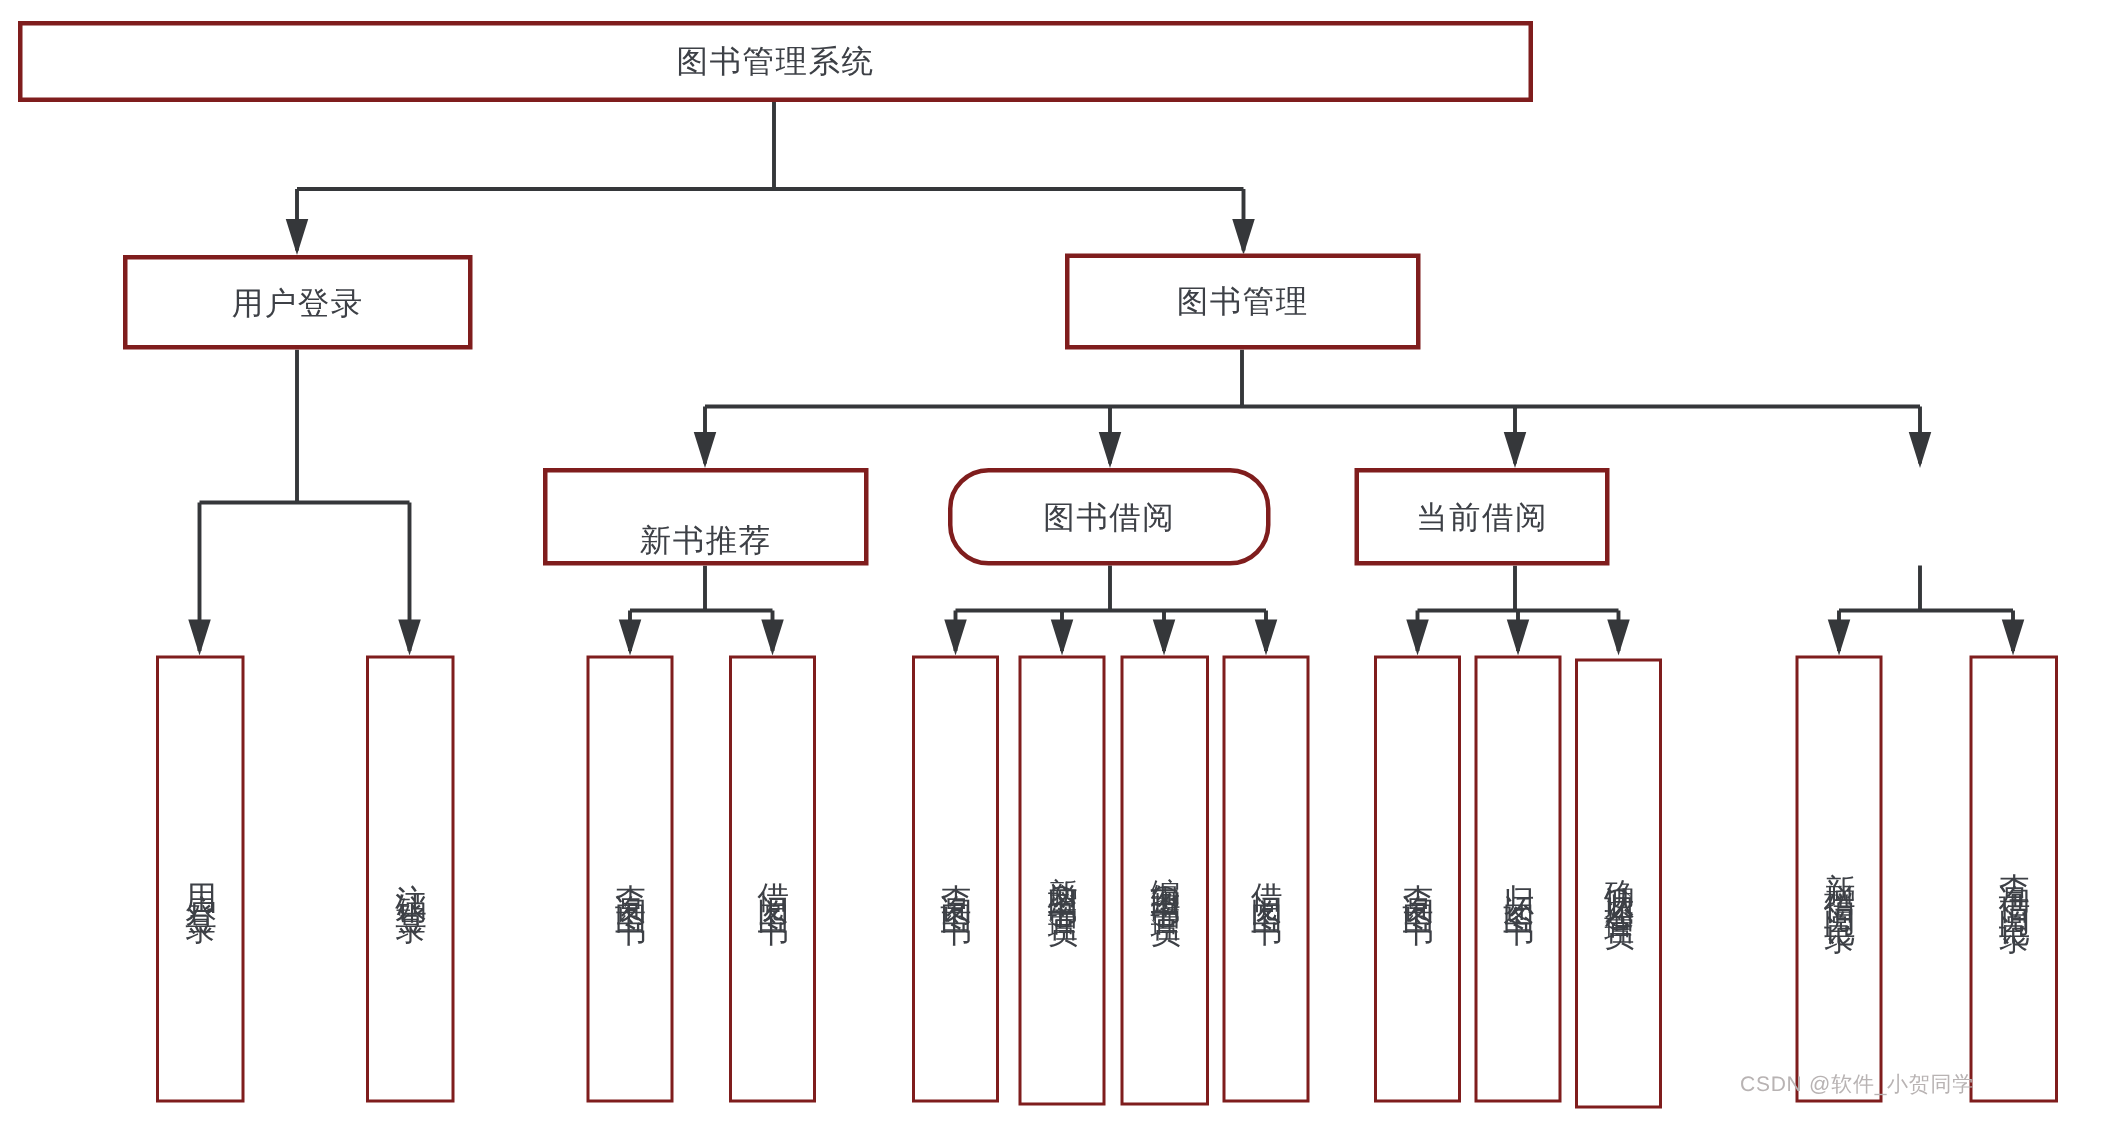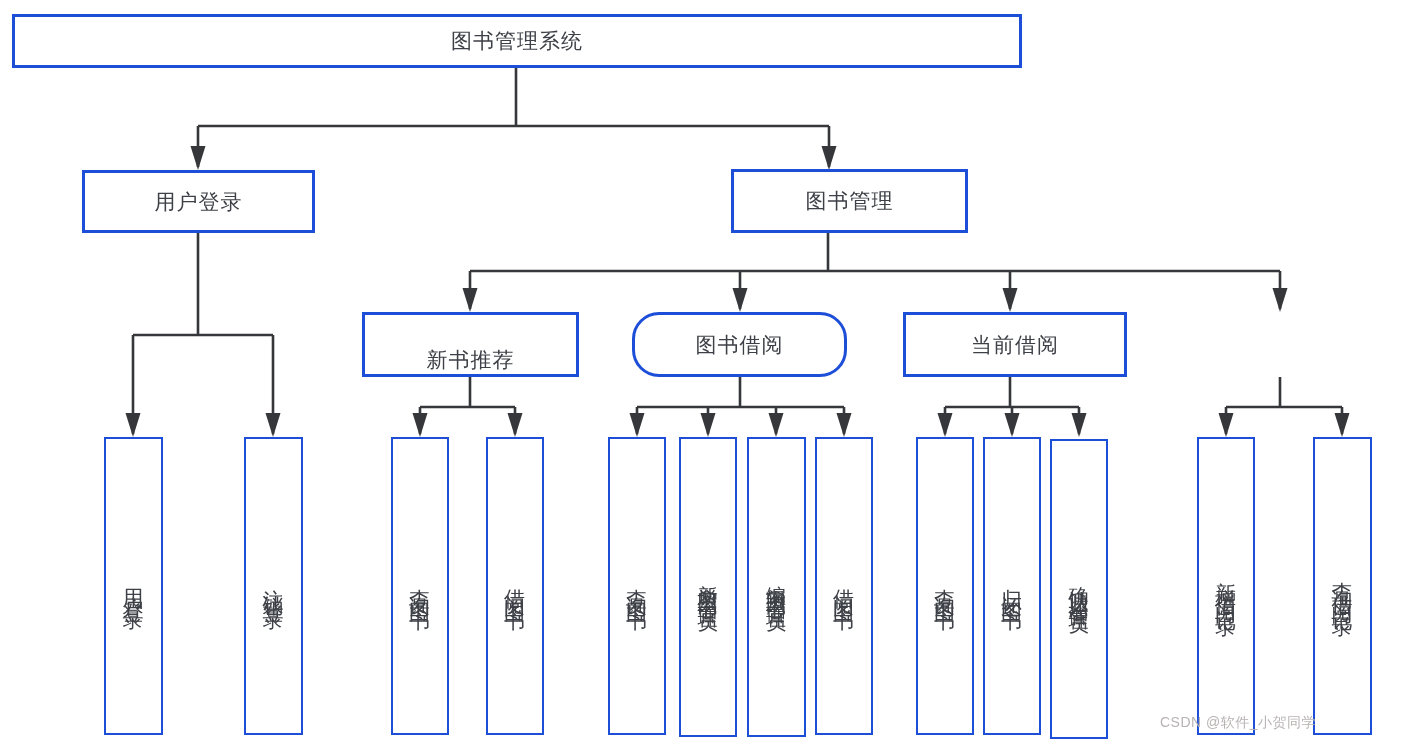--- a/index.html
+++ b/index.html
@@ -17,21 +17,21 @@
   }
   .connectors {
     position: absolute;
     left: 0;
     top: 0;
     pointer-events: none;
   }
   .box {
     position: absolute;
     box-sizing: border-box;
-    border: 3px solid #1d4ed8;
+    border: 3px solid #7f1d1d;
     background: #ffffff;
     display: flex;
     align-items: center;
     justify-content: center;
     color: #3d4046;
   }
   .hbox span {
     font-size: 21px;
     letter-spacing: 1px;
     white-space: nowrap;
@@ -101,31 +101,31 @@
     </g>
   </svg>
 
   <div class="box hbox" style="left:12px; top:14px; width:1010px; height:54px;">
     <span>图书管理系统</span>
   </div>
 
   <div class="box hbox" style="left:82px; top:170px; width:233px; height:63px;">
     <span>用户登录</span>
   </div>
-  <div class="box hbox" style="left:710px; top:169px; width:237px; height:64px;margin-left:21px;">
+  <div class="box hbox" style="left:710px; top:169px; width:237px; height:64px;">
     <span>图书管理</span>
   </div>
 
   <div class="box hbox" style="left:362px; top:312px; width:217px; height:65px;align-items:flex-end;">
     <span>新书推荐</span>
   </div>
   <div class="box hbox" style="left:632px; top:312px; width:215px; height:65px;border-radius:27px;">
     <span>图书借阅</span>
   </div>
-  <div class="box hbox" style="left:903px; top:312px; width:224px; height:65px;">
+  <div class="box hbox" style="left:903px; top:312px; width:170px; height:65px;">
     <span>当前借阅</span>
   </div>
 
   <div class="box vbox" style="left:104px; top:437px; width:59px; height:298px;">
     <span>用户登录</span>
   </div>
   <div class="box vbox" style="left:244px; top:437px; width:59px; height:298px;">
     <span>注销登录</span>
   </div>
 

